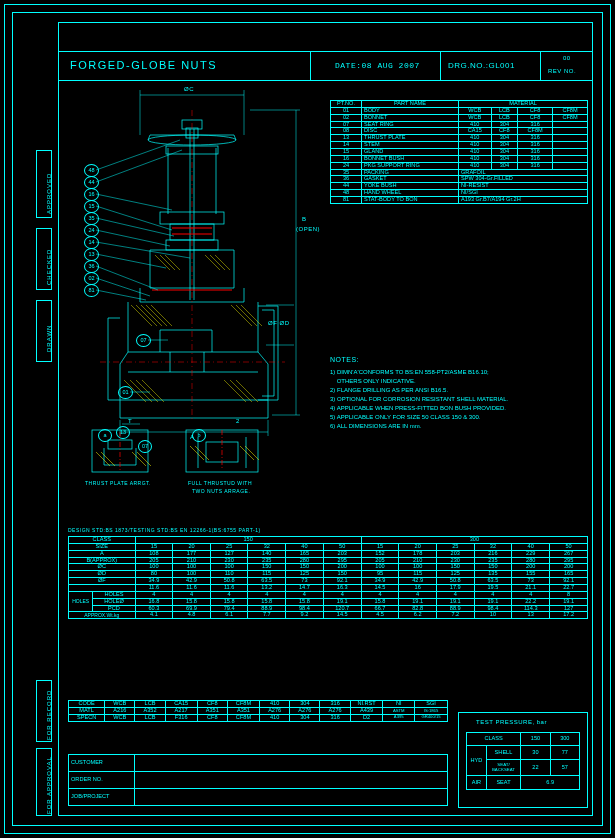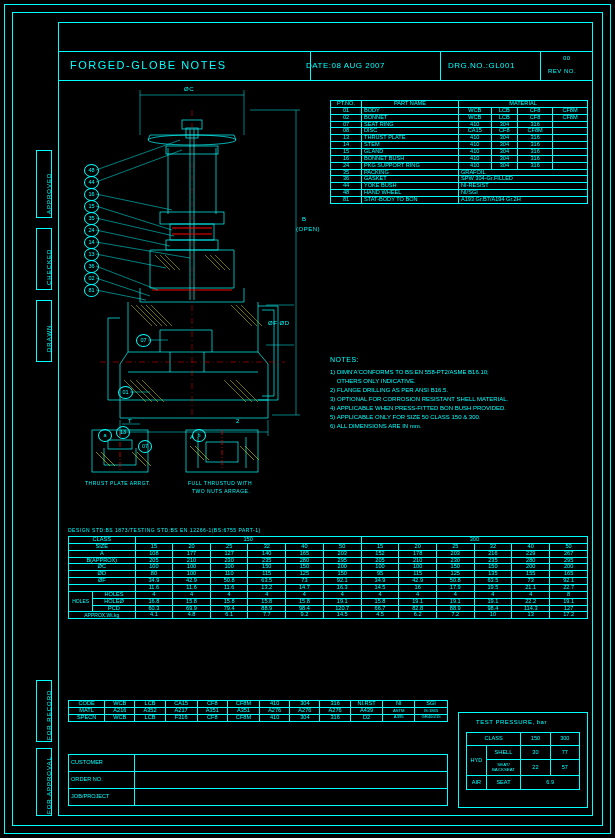--- a/index.html
+++ b/index.html
@@ -43,22 +43,22 @@
 
   <div class="box" style="left:36px;top:748px;width:16px;height:68px;"></div>
   <div class="vtxt t6" style="left:46px;top:814px;">FOR APPROVAL</div>
 
   <div class="ln" style="left:58px;top:80px;width:535px;height:1px;"></div>
   <div class="ln" style="left:310px;top:51px;width:1px;height:29px;"></div>
   <div class="ln" style="left:440px;top:51px;width:1px;height:29px;"></div>
   <div class="ln" style="left:540px;top:51px;width:1px;height:29px;"></div>
   <div class="ln" style="left:58px;top:51px;width:535px;height:1px;"></div>
 
-  <div class="txt t11" style="left:70px;top:59px;letter-spacing:1.5px;">FORGED-GLOBE NOTES</div>
-  <div class="txt t8" style="left:306px;top:61px;">DATE:08 AUG 2007</div>
+  <div class="txt t11" style="left:70px;top:59px;letter-spacing:1.5px;">FORGED-GLOBE NUTS</div>
+  <div class="txt t8" style="left:335px;top:61px;font-family:Liberation Mono, monospace;">DATE:08 AUG 2007</div>
   <div class="txt t8" style="left:448px;top:61px;">DRG.NO.:GL001</div>
   <div class="txt t6" style="left:563px;top:55px;">00</div>
   <div class="txt t6" style="left:548px;top:68px;">REV NO.</div>
 
   <svg width="615" height="838">
     <g stroke="#00ffff" fill="none" stroke-width="0.7">
 
       <ellipse cx="192" cy="140" rx="44" ry="5"></ellipse>
       <path d="M148 140 L150 135 L234 135 L236 140"></path>
       <rect x="186" y="128" width="12" height="10"></rect>

